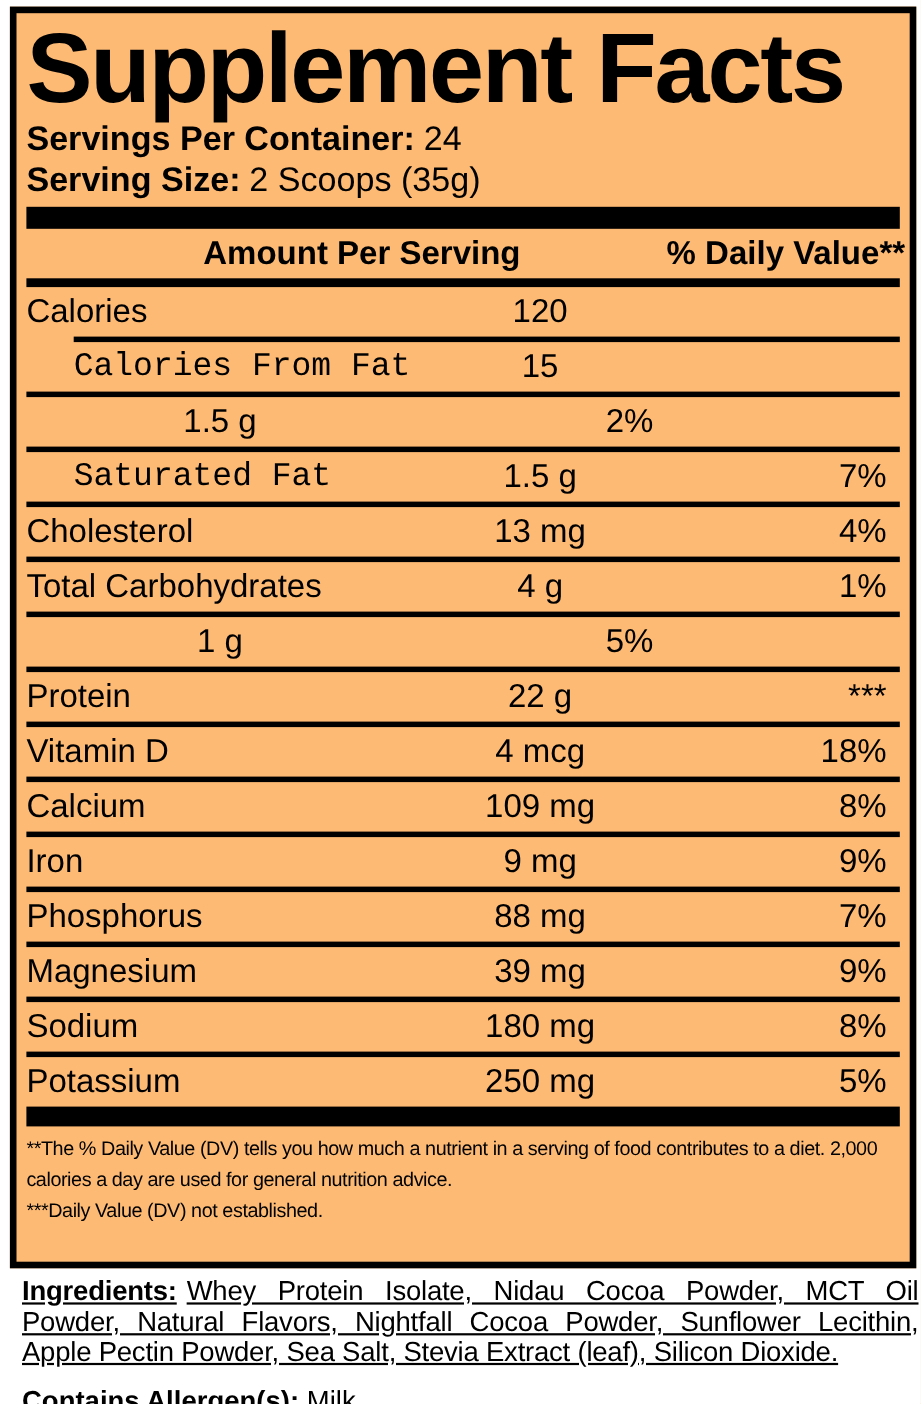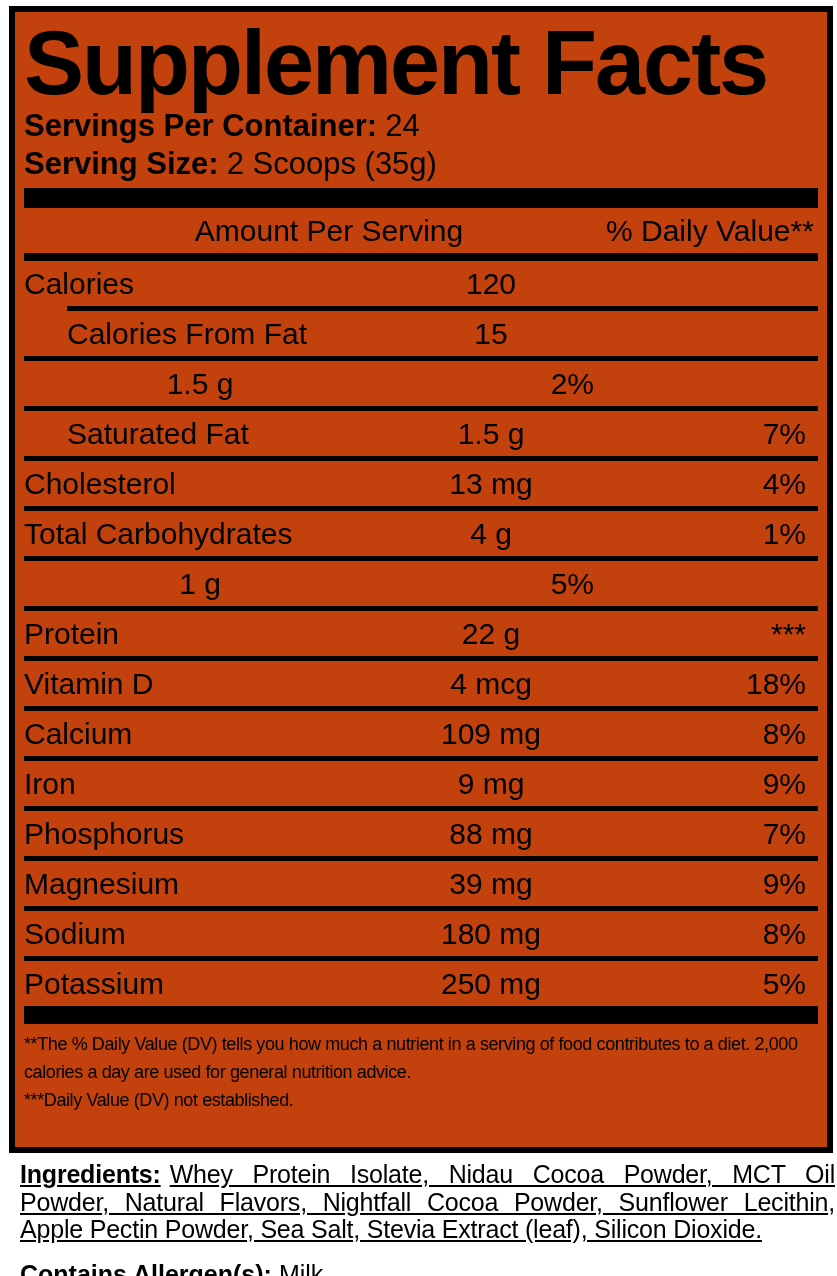--- a/index.html
+++ b/index.html
@@ -9,21 +9,21 @@
     font-family: "Liberation Sans", sans-serif;
     color: #000000;
     overflow: hidden;
   }
   .facts-box {
     position: absolute;
     left: 9px; top: 6px;
     width: 824px; height: 1147px;
     border: 6px solid #000;
     padding: 0 9px;
-    background: #c2410c;
+    background: #fdba74;
   }
   .title {
     font-weight: bold;
     font-size: 90px;
     letter-spacing: -2px;
     line-height: 0.98;
     margin-top: 7px;
     white-space: nowrap;
   }
   .serv-line {
@@ -33,36 +33,36 @@
   }
   .serv-line .lbl { font-weight: bold; margin-right: 8px; }
   .serv-line:first-of-type { margin-top: 5px; }
   .bar-thick { height: 20px; background: #000; margin-top: 5px; }
   .bar-medium { height: 18px; background: #000; }
   .thead {
     display: grid;
     grid-template-columns: 1fr 230px 212px;
     height: 45px;
     align-items: center;
-    font-weight: normal;
+    font-weight: bold;
     font-size: 30px;
     gap: 42px;
   }
   .thead .amount-h { grid-column: 1 / 3; text-align: center; padding-left: 70px; white-space: nowrap; }
   .thead .dv-h { text-align: right; padding-right: 12px; white-space: nowrap; }
   .thick-line { height: 8px; background: #000; }
   .row {
     display: grid;
     grid-template-columns: 1fr 230px 212px;
     height: 45px;
     align-items: center;
     font-size: 30px;
   }
   .row .name { white-space: nowrap; }
-  .row.indent .name { padding-left: 43px; }
+  .row.indent .name { padding-left: 43px; font-family: Liberation Mono, monospace; }
   .row .amount { text-align: center; white-space: nowrap; }
   .row .dv { text-align: right; padding-right: 12px; font-weight: normal; white-space: nowrap; }
   .sep { height: 5px; background: #000; }
   .sep.indent { margin-left: 43px; }
   .footnote {
     margin-top: 6px;
     font-size: 18px;
     line-height: 28px;
     letter-spacing: -0.4px;
   }

